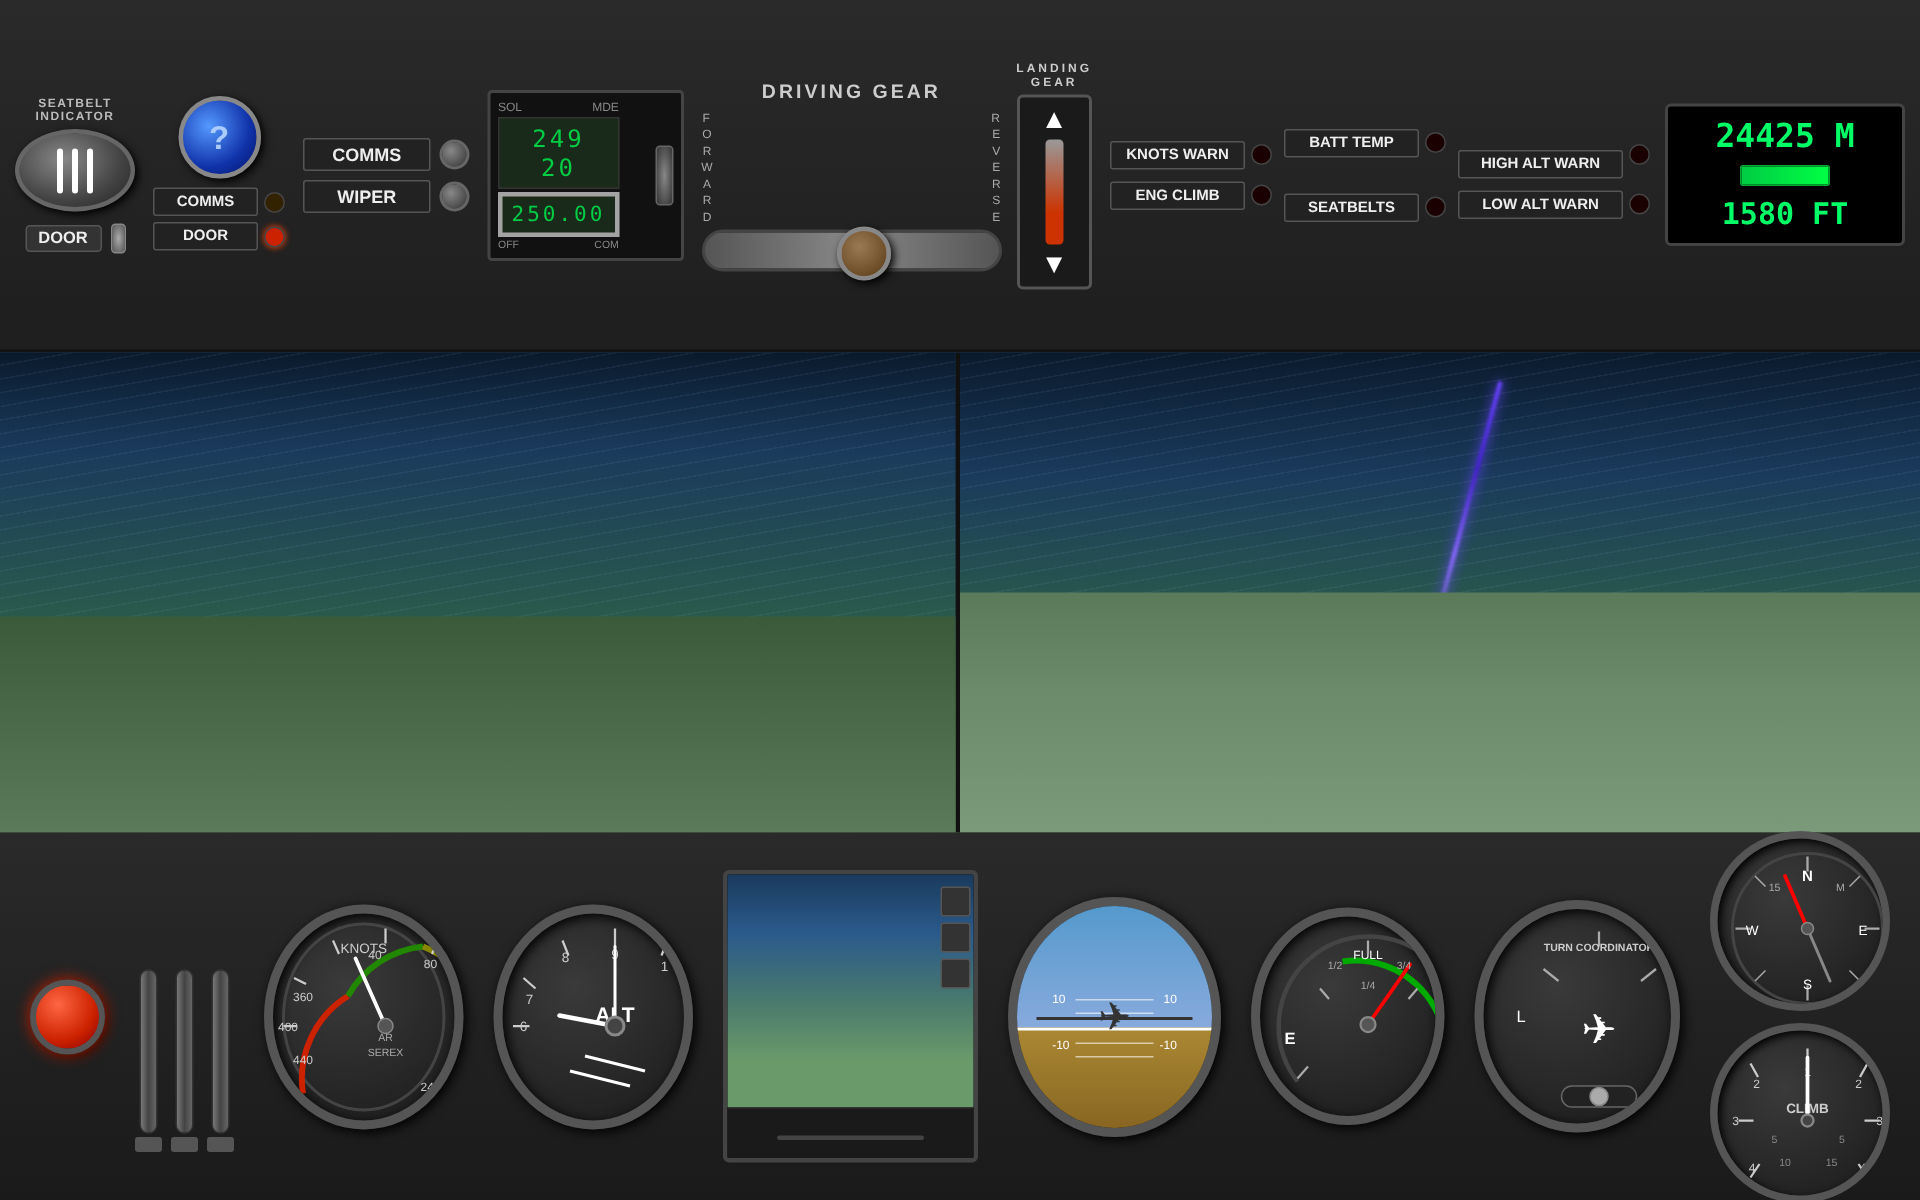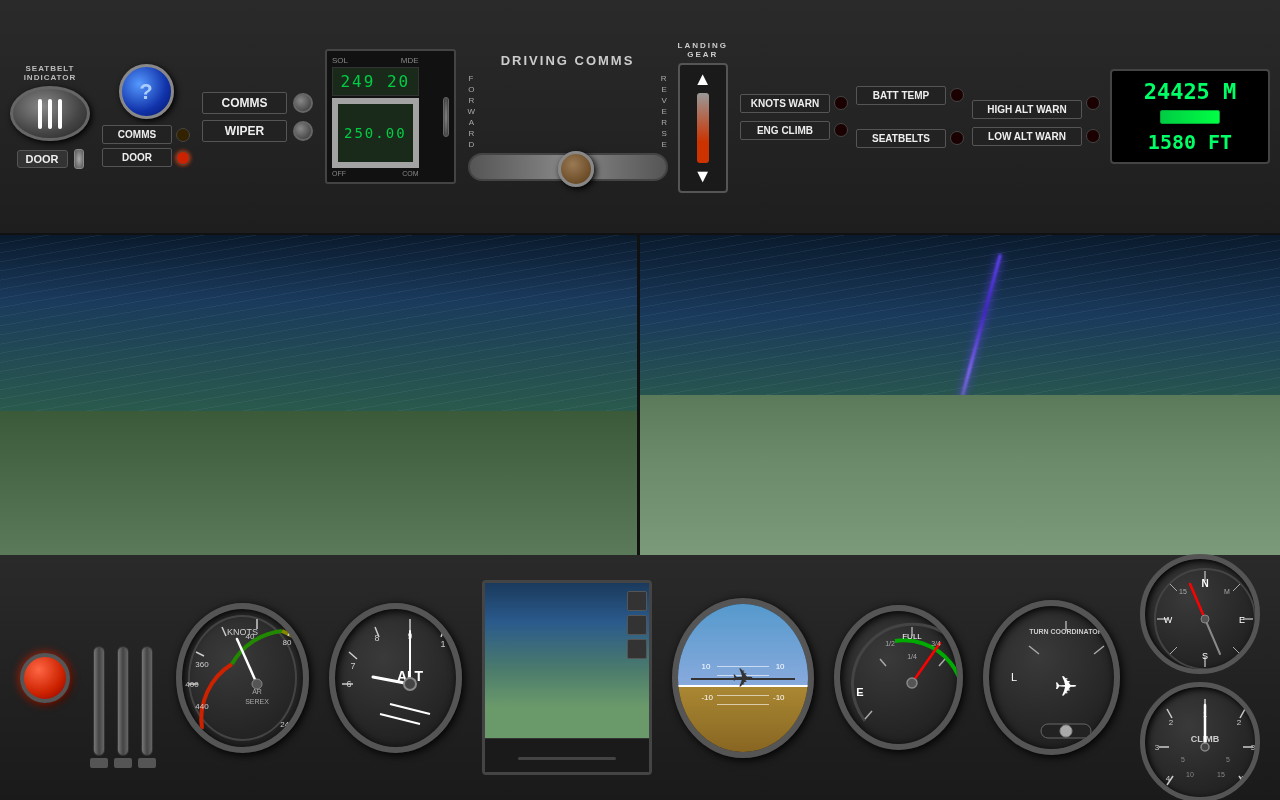--- a/index.html
+++ b/index.html
@@ -169,22 +169,22 @@
       border: 1px solid #333;
       padding: 4px 6px;
       font-family: monospace;
       color: #00cc44;
       font-size: 16px;
       letter-spacing: 2px;
       text-align: center;
     }
     .radio-display-2 {
       background: #1a2a1a;
-      border: 6px solid #a3a3a3;
-      padding: 21px 6px;
+      border: 3px solid #a3a3a3;
+      padding: 4px 6px;
       font-family: monospace;
       color: #00cc44;
       font-size: 14px;
       letter-spacing: 2px;
       text-align: center;
       margin-top: 2px;
     }
     .radio-small-row {
       display: flex;
       justify-content: space-between;
@@ -661,21 +661,21 @@
       </div>
       <div class="radio-small-row">
         <span>OFF</span>
         <span>COM</span>
       </div>
     </div>
     <div class="radio-scroll"></div>
   </div>
 
   <div class="section-gear">
-    <div class="gear-title">DRIVING COMMS</div>
+    <div class="gear-title">DRIVING GEAR</div>
     <div class="gear-labels-row">
       <div style="display:flex;flex-direction:column;align-items:center;gap:2px;">
         <span style="color:#aaa;font-size:8px;letter-spacing:1px;">F</span>
         <span style="color:#aaa;font-size:8px;">O</span>
         <span style="color:#aaa;font-size:8px;">R</span>
         <span style="color:#aaa;font-size:8px;">W</span>
         <span style="color:#aaa;font-size:8px;">A</span>
         <span style="color:#aaa;font-size:8px;">R</span>
         <span style="color:#aaa;font-size:8px;">D</span>
       </div>

